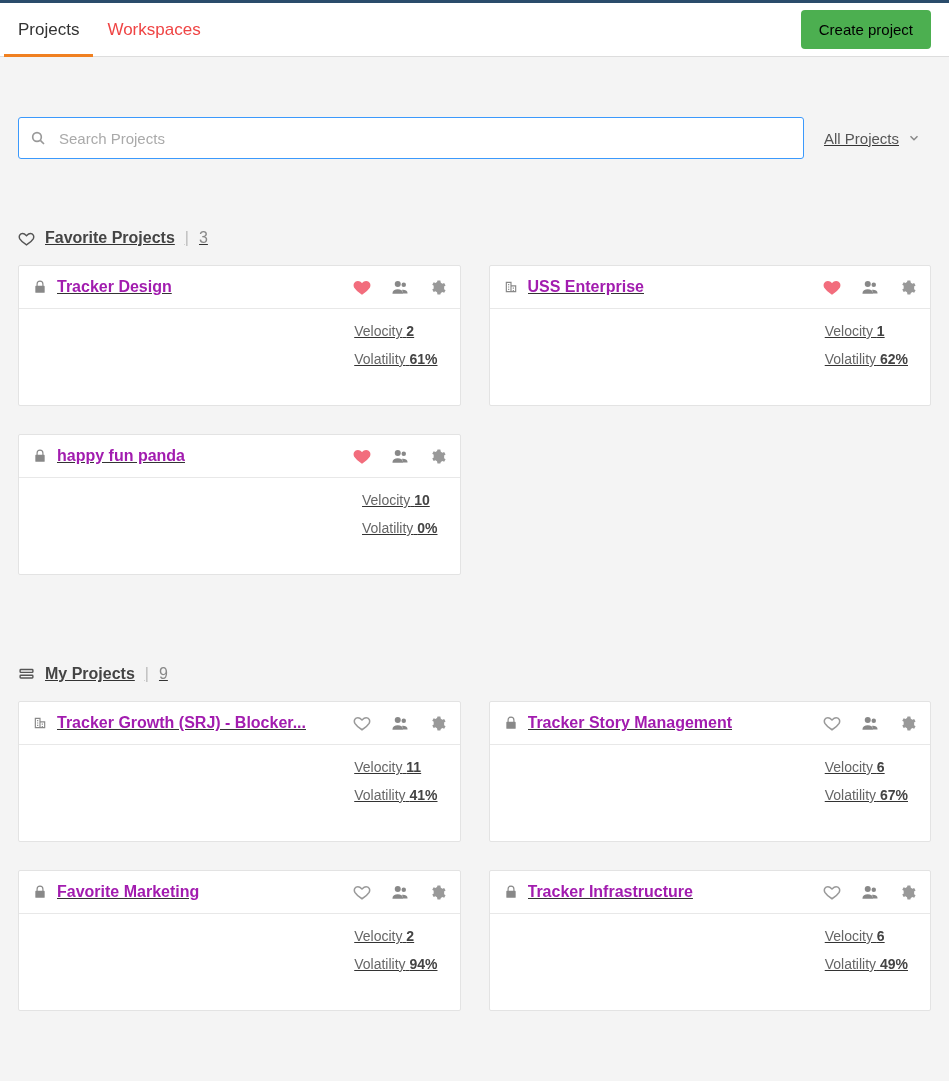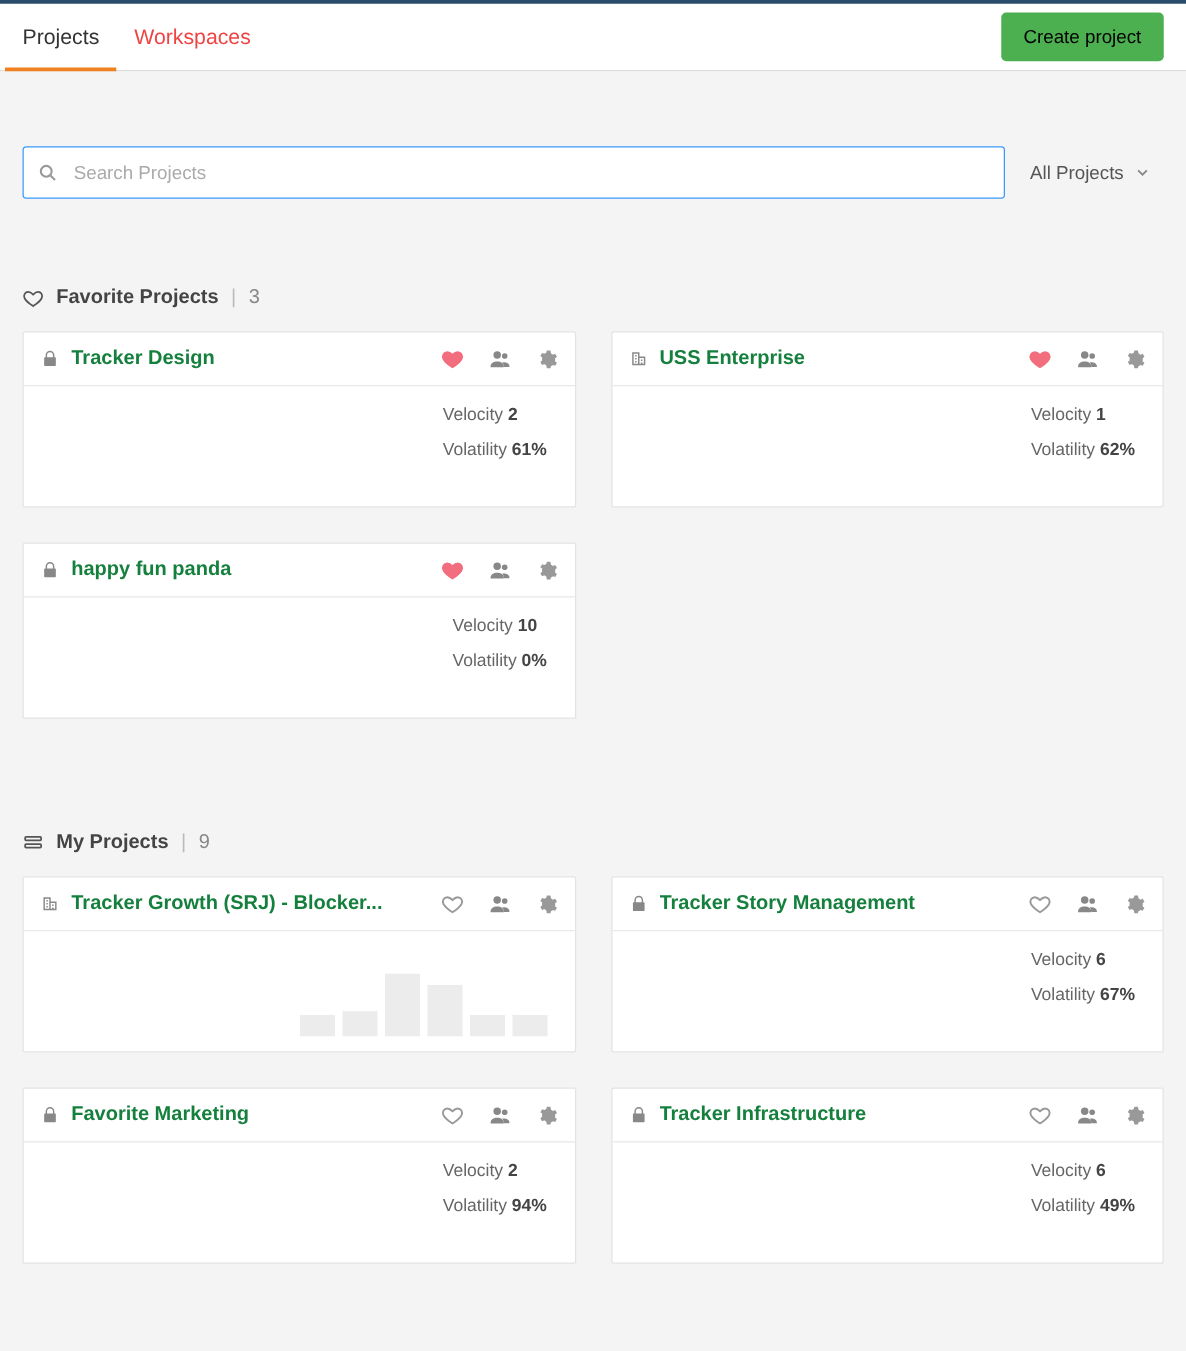--- a/index.html
+++ b/index.html
@@ -45,21 +45,21 @@
   .create-btn {
     background: #4caf50;
     color: #000000;
     border: none;
     border-radius: 4px;
     padding: 11px 18px;
     font-size: 15px;
     font-weight: 500;
     cursor: pointer;
   }
-  .content { padding: 18px; }
+  .content { padding: 18px; text-decoration: underline; }
   .search-row {
     display: flex;
     align-items: center;
     gap: 20px;
     margin-top: 42px;
     margin-bottom: 70px;
   }
   .search-wrap {
     flex: 1;
     position: relative;
@@ -117,21 +117,21 @@
     align-items: center;
     padding: 12px 14px;
     border-bottom: 1px solid #e8e8e8;
     gap: 10px;
   }
   .card-header .proj-icon { color: #888; flex-shrink:0;}
   .card-title {
     flex: 1;
     font-size: 16px;
     font-weight: 600;
-    color: #15803d;
+    color: #a21caf;
     white-space: nowrap;
     overflow: hidden;
     text-overflow: ellipsis;
   }
   .card-actions { display: flex; gap: 18px; align-items: center; color: #999;}
   .card-actions .fav.active { color: #f26d7d; }
   .card-actions span { cursor: pointer; }
   .card-body {
     padding: 14px 22px 12px 22px;
     display: flex;
@@ -373,20 +373,24 @@
               </svg>
             </span>
         <span>
               <svg width="17" height="17" viewBox="0 0 24 24" fill="#999">
                 <path d="M12 8a4 4 0 1 0 0 8 4 4 0 0 0 0-8zm9.4 4a7.7 7.7 0 0 0-.1-1.3l2.1-1.6-2-3.4-2.5 1a7.6 7.6 0 0 0-2.2-1.3L16 2h-4l-.7 2.4a7.6 7.6 0 0 0-2.2 1.3l-2.5-1-2 3.4 2.1 1.6A7.7 7.7 0 0 0 6.6 12c0 .4 0 .9.1 1.3l-2.1 1.6 2 3.4 2.5-1c.7.5 1.4 1 2.2 1.3L12 22h4l.7-2.4c.8-.3 1.5-.8 2.2-1.3l2.5 1 2-3.4-2.1-1.6c.1-.4.1-.9.1-1.3z"></path>
               </svg>
             </span>
       </div>
     </div>
     <div class="card-body">
+      <div class="stats">
+        <div><span>Velocity</span> <b>11</b></div>
+        <div><span>Volatility</span> <b>41%</b></div>
+      </div>
       <div class="chart">
             <div class="bar" style="height:24%"></div>
             <div class="bar" style="height:28%"></div>
             <div class="bar" style="height:72%"></div>
             <div class="bar" style="height:58%"></div>
             <div class="bar" style="height:24%"></div>
             <div class="bar" style="height:24%"></div>
           </div>
     </div>
   </div>

